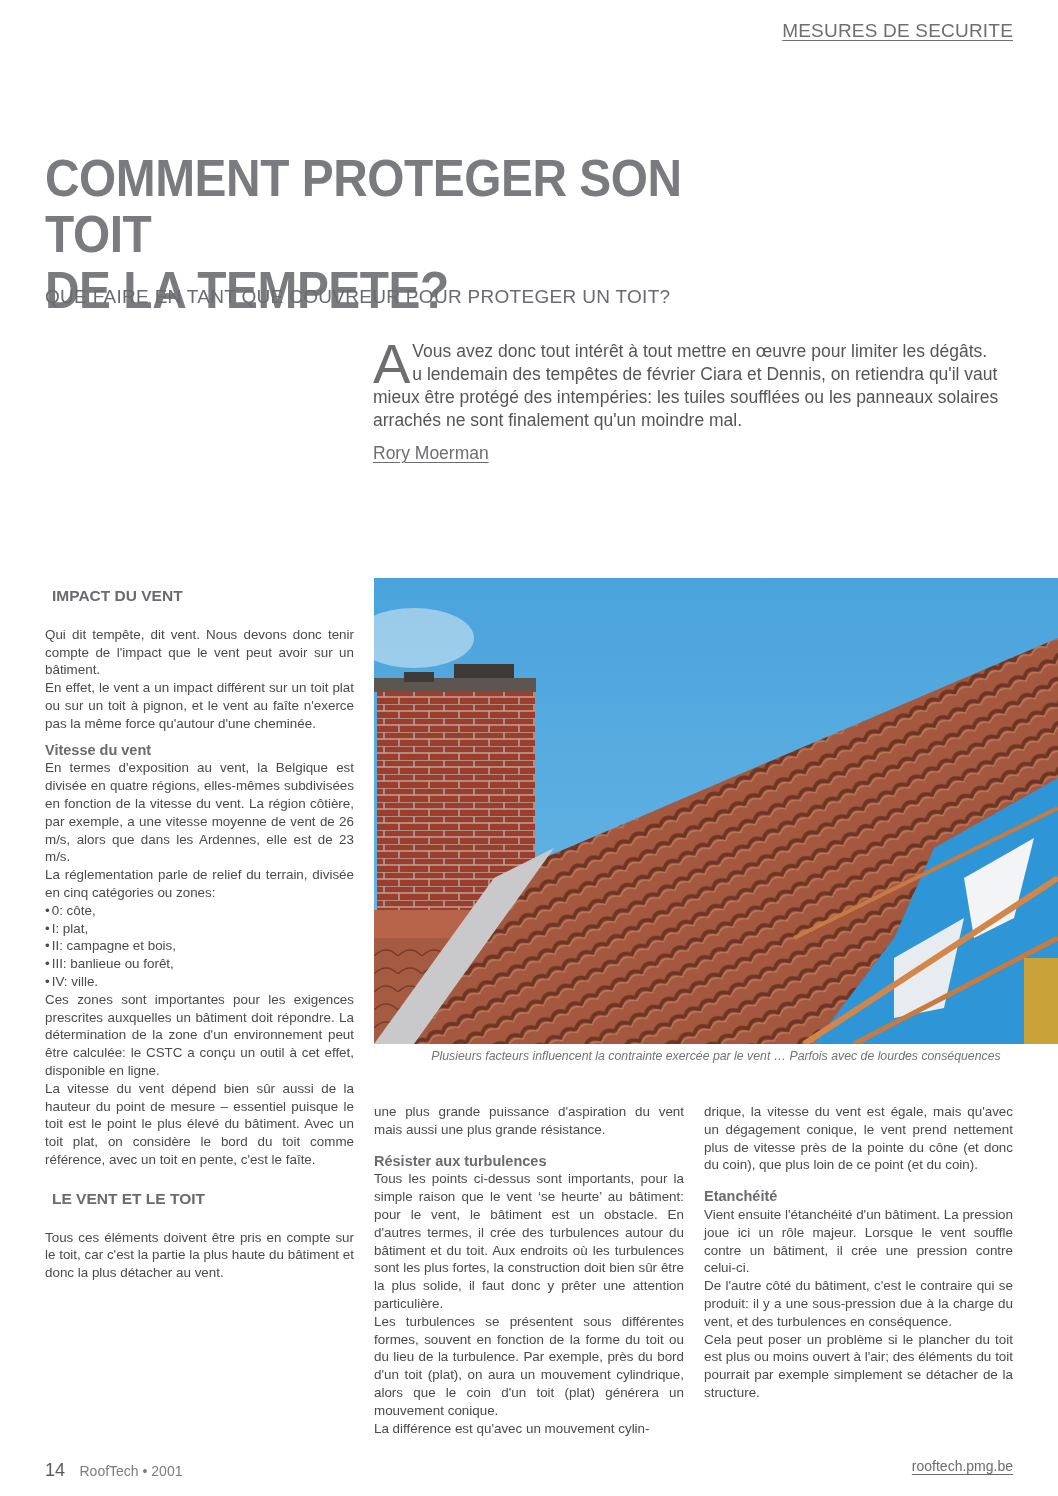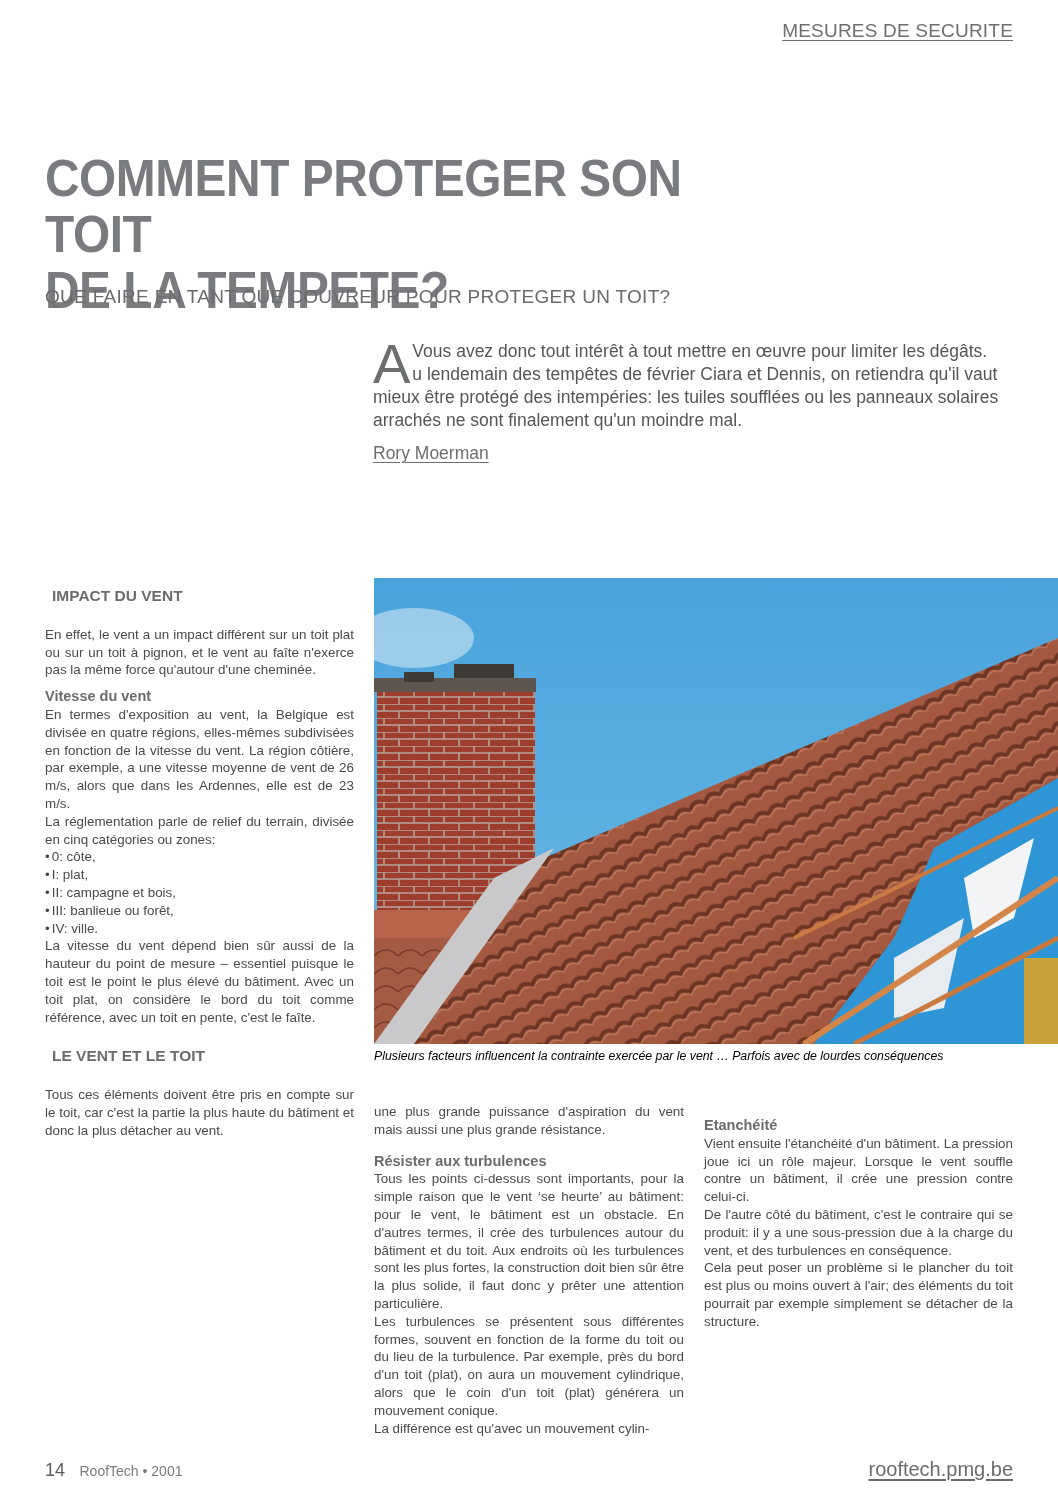--- a/index.html
+++ b/index.html
@@ -25,26 +25,26 @@
   .col h2 { margin:7px; font-size:15.5px; font-weight:bold; color:#6a6b6e; }
   .col h3 { margin:0; font-size:14.5px; font-weight:bold; color:#6a6b6e; }
   .col ul { list-style:none; margin:0; padding:0; }
   .col li::before { content:"\2022"; margin-right:2px; }
   .col1 { left:45px; top:580px; width:309px; }
   .col2 { left:374px; top:1103px; width:310px; }
   .col3 { left:704px; top:1103px; width:309px; }
   .gap { height:14px; }
   .gap-s { height:9px; }
   .photo { position:absolute; left:374px; top:578px; width:684px; height:466px; overflow:hidden; }
-  .caption { position:absolute; left:374px; top:1049px; width:684px; text-align:left;
-             font-size:12.3px; font-style:italic; color:#000000; font-family:"Liberation Sans", sans-serif; }
+  .caption { position:absolute; left:374px; top:1049px; width:684px; text-align:center;
+             font-size:12.3px; font-style:italic; color:#737373; font-family:"Liberation Sans", sans-serif; }
   .footer-left { position:absolute; left:45px; top:1460px; font-family:"Liberation Sans", sans-serif; color:#5a5b5e; }
   .page-num { font-size:18px; margin-right:10px; }
   .pub { font-size:14px; color:#7a7b7e; }
-  .footer-right { position:absolute; right:45px; top:1458px; font-size:20px; color:#6a6b6e;
+  .footer-right { position:absolute; right:45px; top:1458px; font-size:14px; color:#6a6b6e;
                   text-decoration:underline; text-underline-offset:3px; font-family:"Liberation Sans", sans-serif; }
 </style>
 </head>
 <body>
 
 <div class="section-tag">MESURES DE SECURITE</div>
 
 <h1 class="title">
   <span>COMMENT PROTEGER SON TOIT</span><br>
   <span>DE LA TEMPETE?</span>
@@ -55,32 +55,34 @@
 <div class="intro">
   <span class="dropcap">A</span>
   <p>Vous avez donc tout intérêt à tout mettre en œuvre pour limiter les dégâts.</p>
   <p>u lendemain des tempêtes de février Ciara et Dennis, on retiendra qu'il vaut mieux être protégé des intempéries: les tuiles soufflées ou les panneaux solaires arrachés ne sont finalement qu'un moindre mal.</p>
   <p class="author">Rory Moerman</p>
 </div>
 
 <div class="col col1">
   <h2>IMPACT DU VENT</h2>
   <div class="gap"></div>
+  <p>Qui dit tempête, dit vent. Nous devons donc tenir compte de l'impact que le vent peut avoir sur un bâtiment.</p>
   <p>En effet, le vent a un impact différent sur un toit plat ou sur un toit à pignon, et le vent au faîte n'exerce pas la même force qu'autour d'une cheminée.</p>
   <div class="gap-s"></div>
   <h3>Vitesse du vent</h3>
   <p>En termes d'exposition au vent, la Belgique est divisée en quatre régions, elles-mêmes subdivisées en fonction de la vitesse du vent. La région côtière, par exemple, a une vitesse moyenne de vent de 26 m/s, alors que dans les Ardennes, elle est de 23 m/s.</p>
   <p>La réglementation parle de relief du terrain, divisée en cinq catégories ou zones:</p>
   <ul>
     <li>0: côte,</li>
     <li>I: plat,</li>
     <li>II: campagne et bois,</li>
     <li>III: banlieue ou forêt,</li>
     <li>IV: ville.</li>
   </ul>
+  <p>Ces zones sont importantes pour les exigences prescrites auxquelles un bâtiment doit répondre. La détermination de la zone d'un environnement peut être calculée: le CSTC a conçu un outil à cet effet, disponible en ligne.</p>
   <p>La vitesse du vent dépend bien sûr aussi de la hauteur du point de mesure – essentiel puisque le toit est le point le plus élevé du bâtiment. Avec un toit plat, on considère le bord du toit comme référence, avec un toit en pente, c'est le faîte.</p>
   <div class="gap"></div>
   <h2>LE VENT ET LE TOIT</h2>
   <div class="gap"></div>
   <p>Tous ces éléments doivent être pris en compte sur le toit, car c'est la partie la plus haute du bâtiment et donc la plus détacher au vent.</p>
 </div>
 
 <div class="photo">
   <svg width="684" height="466" viewBox="0 0 684 466">
     <defs>
@@ -130,20 +132,21 @@
 <div class="col col2">
   <p>une plus grande puissance d'aspiration du vent mais aussi une plus grande résistance.</p>
   <div class="gap"></div>
   <h3>Résister aux turbulences</h3>
   <p>Tous les points ci-dessus sont importants, pour la simple raison que le vent ‘se heurte’ au bâtiment: pour le vent, le bâtiment est un obstacle. En d'autres termes, il crée des turbulences autour du bâtiment et du toit. Aux endroits où les turbulences sont les plus fortes, la construction doit bien sûr être la plus solide, il faut donc y prêter une attention particulière.</p>
   <p>Les turbulences se présentent sous différentes formes, souvent en fonction de la forme du toit ou du lieu de la turbulence. Par exemple, près du bord d'un toit (plat), on aura un mouvement cylindrique, alors que le coin d'un toit (plat) générera un mouvement conique.</p>
   <p>La différence est qu'avec un mouvement cylin-</p>
 </div>
 
 <div class="col col3">
+  <p>drique, la vitesse du vent est égale, mais qu'avec un dégagement conique, le vent prend nettement plus de vitesse près de la pointe du cône (et donc du coin), que plus loin de ce point (et du coin).</p>
   <div class="gap"></div>
   <h3>Etanchéité</h3>
   <p>Vient ensuite l'étanchéité d'un bâtiment. La pression joue ici un rôle majeur. Lorsque le vent souffle contre un bâtiment, il crée une pression contre celui-ci.</p>
   <p>De l'autre côté du bâtiment, c'est le contraire qui se produit: il y a une sous-pression due à la charge du vent, et des turbulences en conséquence.</p>
   <p>Cela peut poser un problème si le plancher du toit est plus ou moins ouvert à l'air; des éléments du toit pourrait par exemple simplement se détacher de la structure.</p>
 </div>
 
 <div class="footer-left">
   <span class="page-num">14</span>
   <span class="pub">RoofTech • 2001</span>

